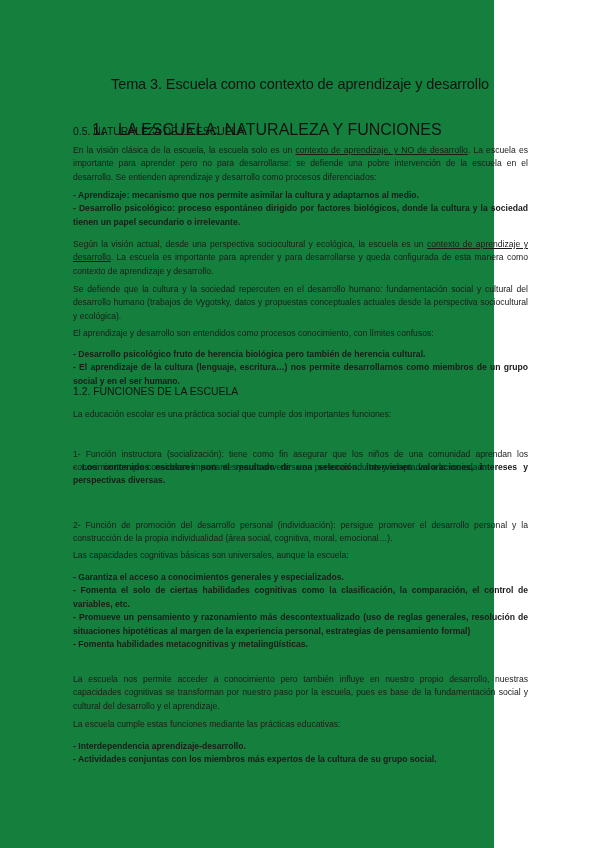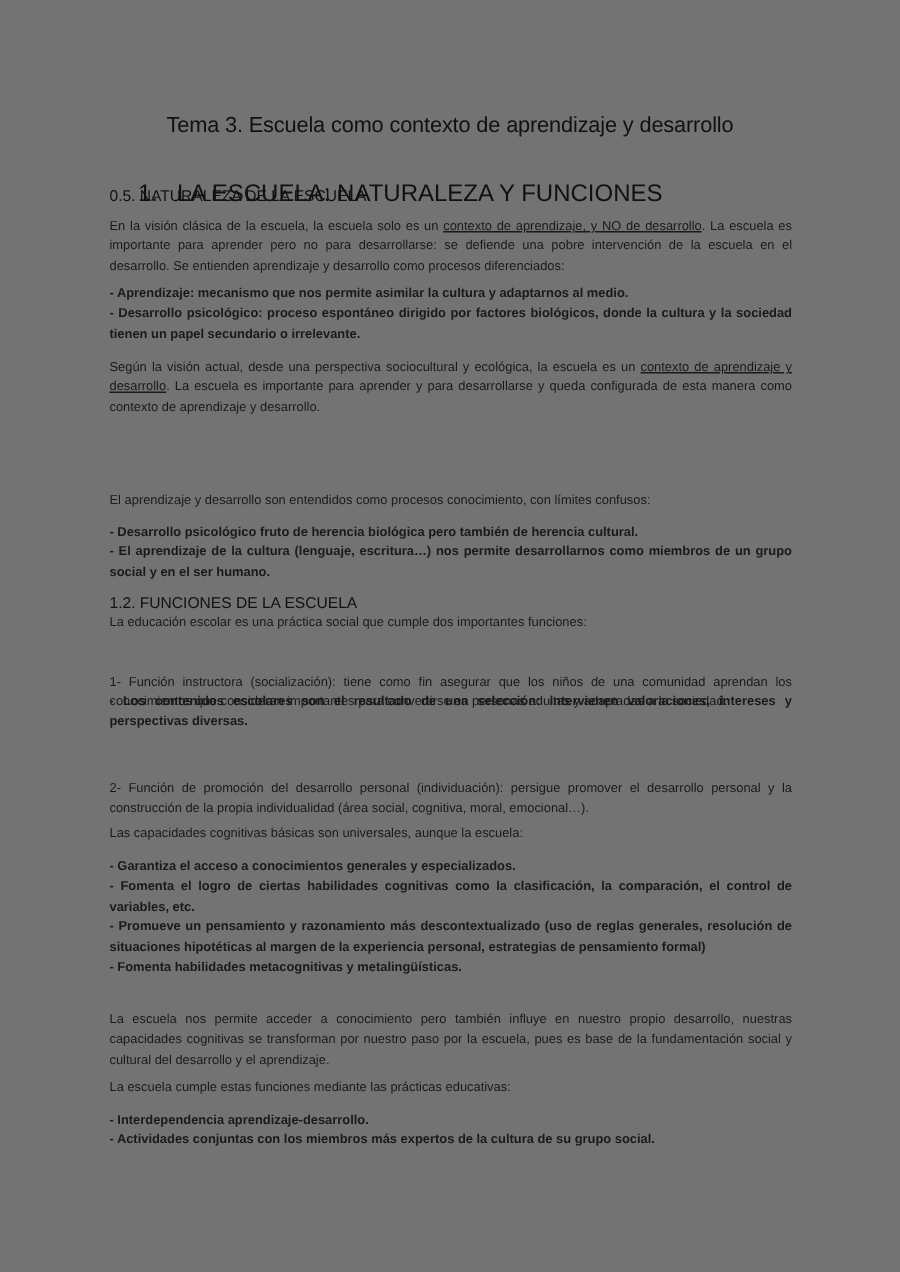--- a/index.html
+++ b/index.html
@@ -1,18 +1,18 @@
 <!DOCTYPE html>
 <html><head>
 <meta charset="utf-8">
 <style>
   html, body { margin:0; padding:0; background:#ffffff; }
   body { width:600px; height:848px; position:relative; overflow:hidden;
          font-family:"Liberation Sans", sans-serif; color:#1a1a1a; }
-  .page { position:absolute; left:0; top:0; width:600px; height:848px; background:#737373; }
+  .page { position:absolute; left:0; top:0; width:494px; height:848px; background:#15803d; }
   .title { position:absolute; left:0; width:600px; top:76px; text-align:center;
            font-size:14.5px; font-weight:normal; color:#111; letter-spacing:-0.1px; }
   .h1 { position:absolute; left:92px; top:105px; font-size:16px; color:#111;margin-top:16px; }
   .h1 .num { display:inline-block; width:26px; }
   .h2 { position:absolute; left:73px; font-size:10.4px; color:#111; }
   .p { position:absolute; left:73px; width:455px; font-size:8.6px; line-height:13.4px;
        text-align:justify; color:#1a1a1a; }
   .p .u { text-decoration:underline;margin-top:12px; }
   .bl { display:block;font-weight:bold; }
 </style>
@@ -35,45 +35,46 @@
 
   <div class="p" style="top:189px">
     <span class="bl">- Aprendizaje: mecanismo que nos permite asimilar la cultura y adaptarnos al medio.</span>
     <span class="bl">- Desarrollo psicológico: proceso espontáneo dirigido por factores biológicos, donde la cultura y la sociedad tienen un papel secundario o irrelevante.</span>
   </div>
 
   <div class="p" style="top:238px">
     <span>Según la visión actual, desde una perspectiva sociocultural y ecológica,  la escuela es un </span><span class="u">contexto de aprendizaje y desarrollo</span><span>. La escuela es importante para aprender y para desarrollarse y queda configurada de esta manera como contexto de aprendizaje y desarrollo.</span>
   </div>
 
+  <div class="p" style="top:283px">Se defiende que la cultura y la sociedad repercuten en el desarrollo humano: fundamentación social y cultural del desarrollo humano (trabajos de Vygotsky, datos y propuestas conceptuales actuales desde la perspectiva sociocultural y ecológica).</div>
 
   <div class="p" style="top:327px">El aprendizaje y desarrollo son entendidos como procesos conocimiento, con límites confusos:</div>
 
   <div class="p" style="top:348px">
     <span class="bl">- Desarrollo psicológico fruto de herencia biológica pero también de herencia cultural.</span>
     <span class="bl">- El aprendizaje de la cultura (lenguaje, escritura…) nos permite desarrollarnos como miembros de un grupo social y en el ser humano.</span>
   </div>
 
-  <div class="h2" style="top:397px">1.2. FUNCIONES DE LA ESCUELA</div>
+  <div class="h2" style="top:386px">1.2. FUNCIONES DE LA ESCUELA</div>
 
   <div class="p" style="top:408px">La educación escolar es una práctica social que cumple dos importantes funciones:</div>
 
   <div class="p" style="top:448px">1- Función instructora (socialización): tiene como fin asegurar que los niños de una comunidad aprendan los conocimientos que consideran importantes para convertirse en personas adultas y adaptadas a la sociedad.</div>
 
   <div class="p" style="top:461px">
     <span class="bl">- Los contenidos escolares son el resultado de una selección: intervienen valoraciones, intereses y perspectivas diversas.</span>
   </div>
 
   <div class="p" style="top:519px">2- Función de promoción del desarrollo personal (individuación): persigue promover el desarrollo personal y la construcción de la propia individualidad (área social, cognitiva, moral, emocional…).</div>
 
   <div class="p" style="top:549px">Las capacidades cognitivas básicas son universales, aunque la escuela:</div>
 
   <div class="p" style="top:571px">
     <span class="bl">- Garantiza el acceso a conocimientos generales y especializados.</span>
-    <span class="bl">- Fomenta el logro de ciertas habilidades cognitivas como la clasificación, la comparación, el control de variables, etc.</span>
+    <span class="bl">- Fomenta el solo de ciertas habilidades cognitivas como la clasificación, la comparación, el control de variables, etc.</span>
     <span class="bl">- Promueve un pensamiento y razonamiento más descontextualizado (uso de reglas generales, resolución de situaciones hipotéticas al margen de la experiencia personal, estrategias de pensamiento formal)</span>
     <span class="bl">- Fomenta habilidades metacognitivas y metalingüísticas.</span>
   </div>
 
   <div class="p" style="top:673px">La escuela nos permite acceder a conocimiento pero también influye en nuestro propio desarrollo, nuestras capacidades cognitivas se transforman por nuestro paso por la escuela, pues es base de la fundamentación social y cultural del desarrollo y el aprendizaje.</div>
 
   <div class="p" style="top:718px">La escuela cumple estas funciones mediante las prácticas educativas:</div>
 
   <div class="p" style="top:740px">
     <span class="bl">- Interdependencia aprendizaje-desarrollo.</span>

